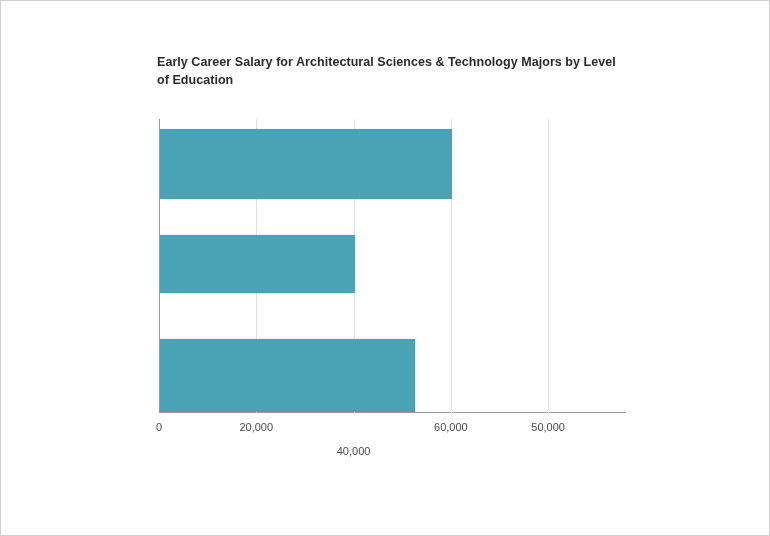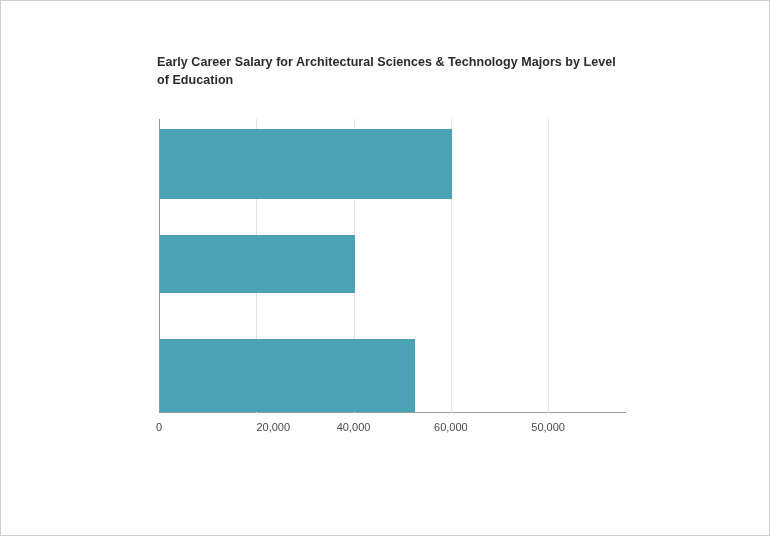--- a/index.html
+++ b/index.html
@@ -107,20 +107,20 @@
     <div class="gridline" style="left: 291.875px;"></div>
     <div class="gridline" style="left: 389.167px;"></div>
 
     <div class="bar" style="left: 1px; top: 10px; width: 291.875px; height: 70px; background: rgb(74, 163, 181);"></div>
     <div class="bar" style="left: 1px; top: 116px; width: 194.583px; height: 58px; background: rgb(74, 163, 181);"></div>
     <div class="bar" style="left: 1px; top: 220px; width: 254.904px; height: 73px; background: rgb(74, 163, 181);"></div>
   </div>
 
   <div id="x-ticks">
     <div class="tick-label" style="left:0px;">0</div>
-    <div class="tick-label" style="left: 97.2917px; margin-left: 17px;">20,000</div>
-    <div class="tick-label" style="left: 194.583px;">40,000</div>
+    <div class="tick-label" style="left: 97.2917px;">20,000</div>
+    <div class="tick-label" style="left: 194.583px; margin-top: 24px;">40,000</div>
     <div class="tick-label" style="left: 291.875px; text-align: center;">60,000</div>
     <div class="tick-label" style="left: 389.167px;">50,000</div>
   </div>
 
 
 </div>
 
 </body></html>

